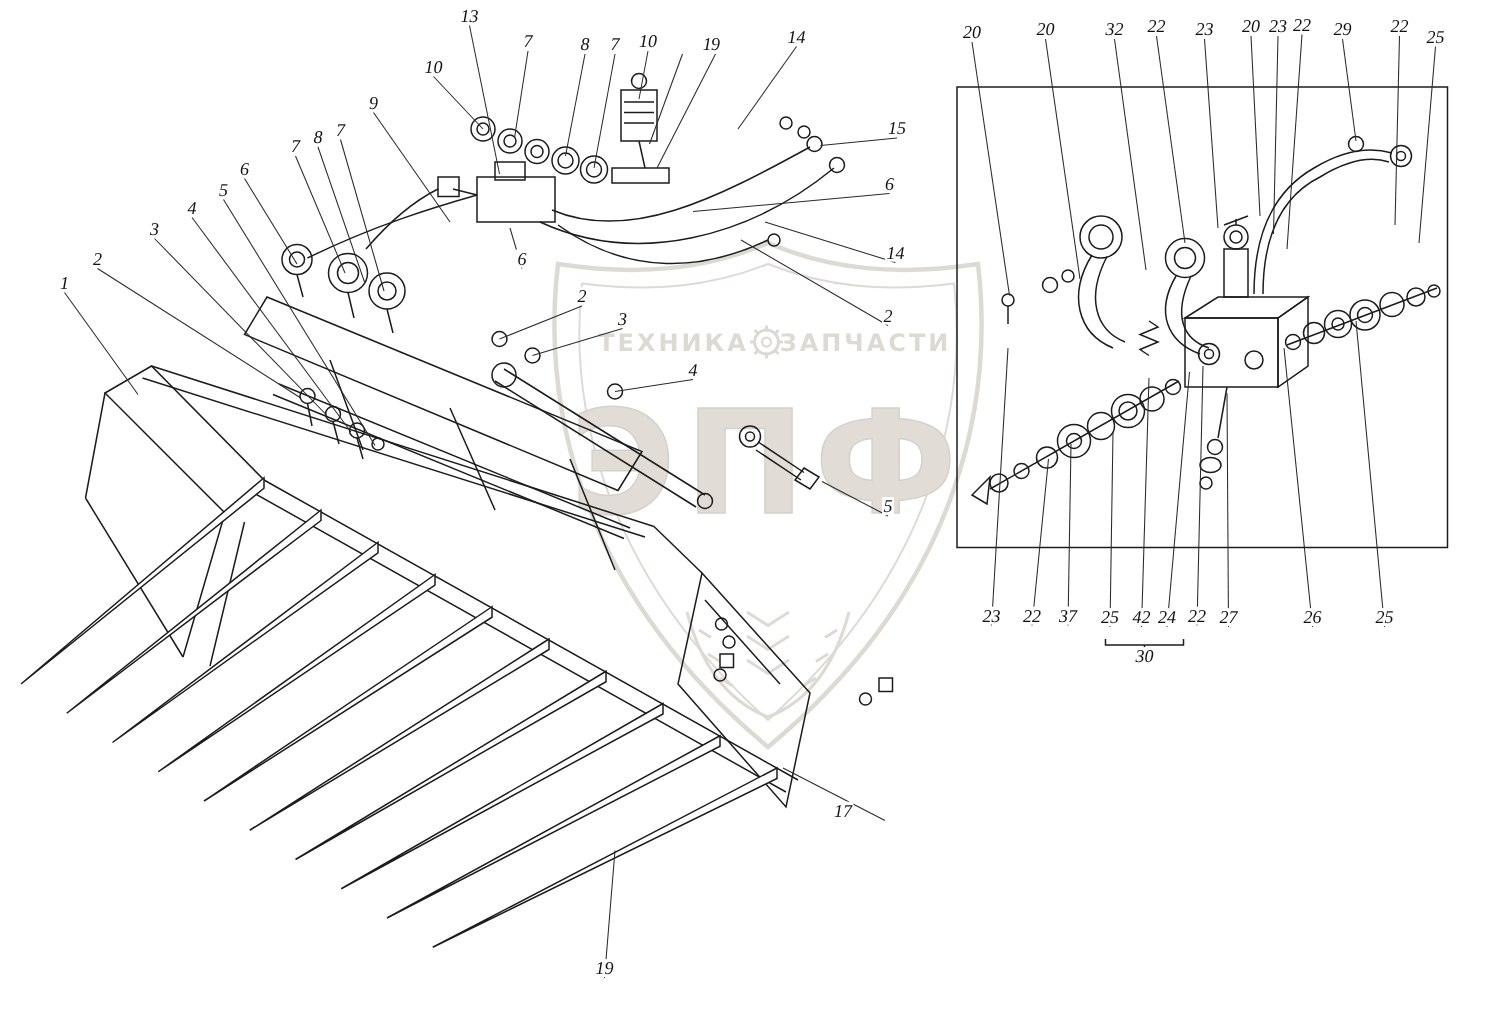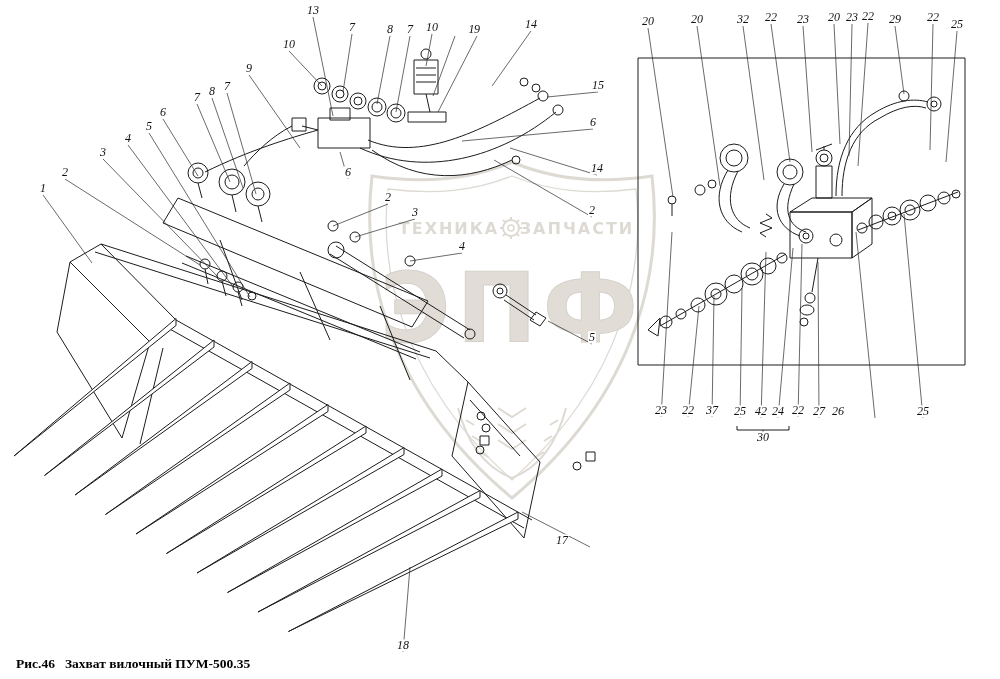--- a/index.html
+++ b/index.html
@@ -327,41 +327,38 @@
       <div class="callout" style="left: 598px; top: 86px;">15</div>
       <div class="callout" style="left: 593px; top: 123px;">6</div>
       <div class="callout" style="left: 597px; top: 169px;">14</div>
       <div class="callout" style="left: 592px; top: 211px;">2</div>
       <div class="callout" style="left: 348px; top: 173px;">6</div>
       <div class="callout" style="left: 388px; top: 198px;">2</div>
       <div class="callout" style="left: 415px; top: 213px;">3</div>
       <div class="callout" style="left: 462px; top: 247px;">4</div>
       <div class="callout" style="left: 592px; top: 338px;">5</div>
       <div class="callout" style="left: 562px; top: 541px;">17</div>
-      <div class="callout" style="left: 403px; top: 646px;">18</div>
+      <div class="callout" style="left: 403px; top: 646px;">19</div>
       <div class="callout" style="left: 648px; top: 22px;">20</div>
       <div class="callout" style="left: 697px; top: 20px;">20</div>
       <div class="callout" style="left: 743px; top: 20px;">32</div>
       <div class="callout" style="left: 771px; top: 18px;">22</div>
       <div class="callout" style="left: 803px; top: 20px;">23</div>
       <div class="callout" style="left: 834px; top: 18px;">20</div>
       <div class="callout" style="left: 852px; top: 18px;">23</div>
       <div class="callout" style="left: 868px; top: 17px;">22</div>
       <div class="callout" style="left: 895px; top: 20px;">29</div>
       <div class="callout" style="left: 933px; top: 18px;">22</div>
       <div class="callout" style="left: 957px; top: 25px;">25</div>
       <div class="callout" style="left: 661px; top: 411px;">23</div>
       <div class="callout" style="left: 688px; top: 411px;">22</div>
       <div class="callout" style="left: 712px; top: 411px;">37</div>
       <div class="callout" style="left: 740px; top: 412px;">25</div>
       <div class="callout" style="left: 761px; top: 412px;">42</div>
       <div class="callout" style="left: 778px; top: 412px;">24</div>
       <div class="callout" style="left: 798px; top: 411px;">22</div>
       <div class="callout" style="left: 819px; top: 412px; text-align: right;">27</div>
-      <div class="callout" style="left: 838px; top: 412px;">26</div>
+      <div class="callout" style="left: 875px; top: 412px;">26</div>
       <div class="callout" style="left: 923px; top: 412px;">25</div>
       <div class="callout" style="left: 763px; top: 438px; text-align: center;">30</div>
     </div>
 
-  <div class="caption">
-    <span class="fig">Рис.46</span><span>Захват вилочный ПУМ-500.35</span>
-  </div>
 </div>
 
 </body></html>

